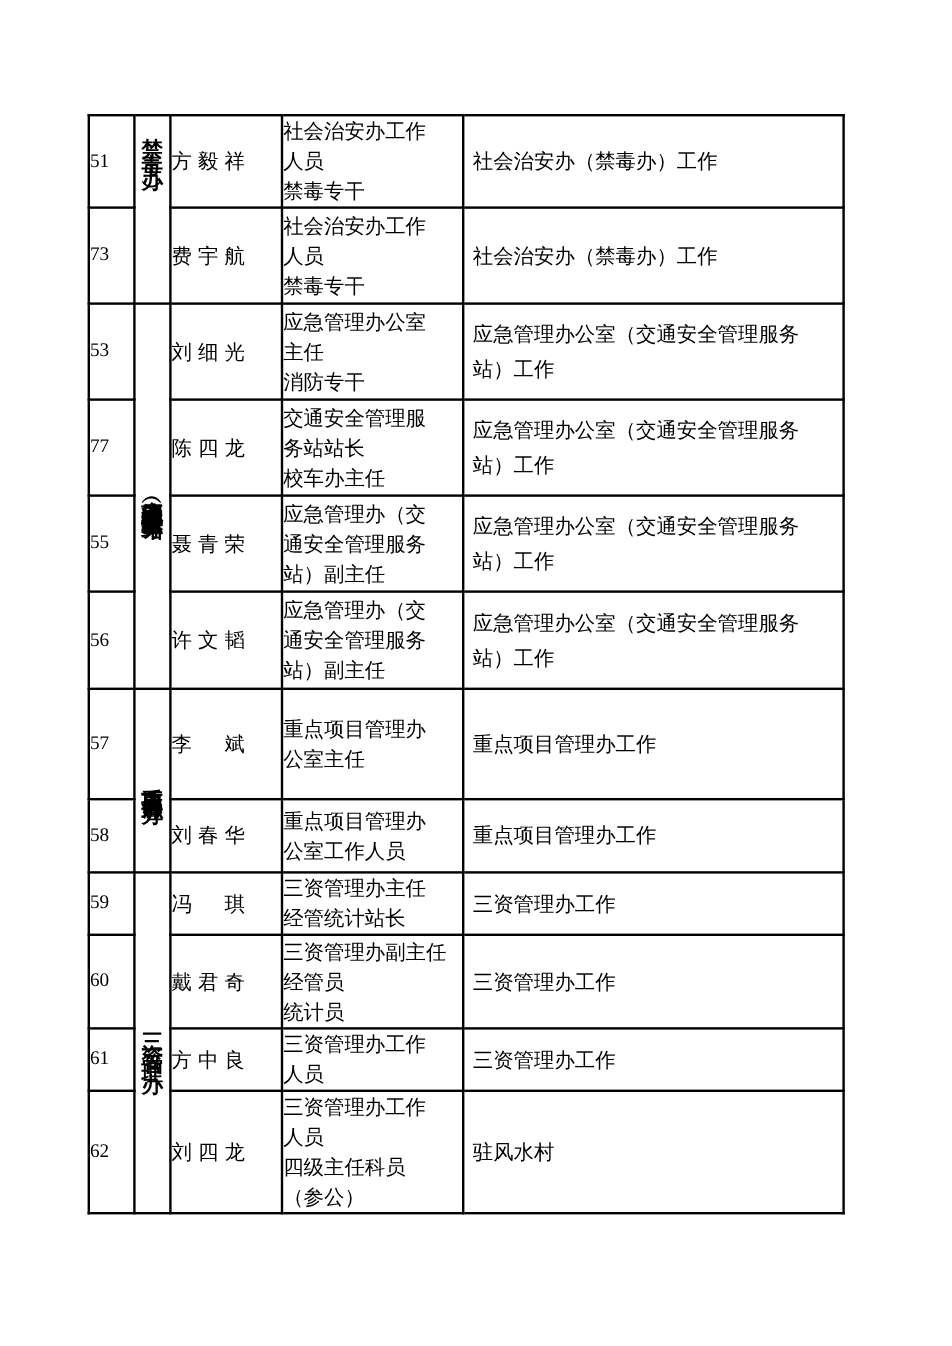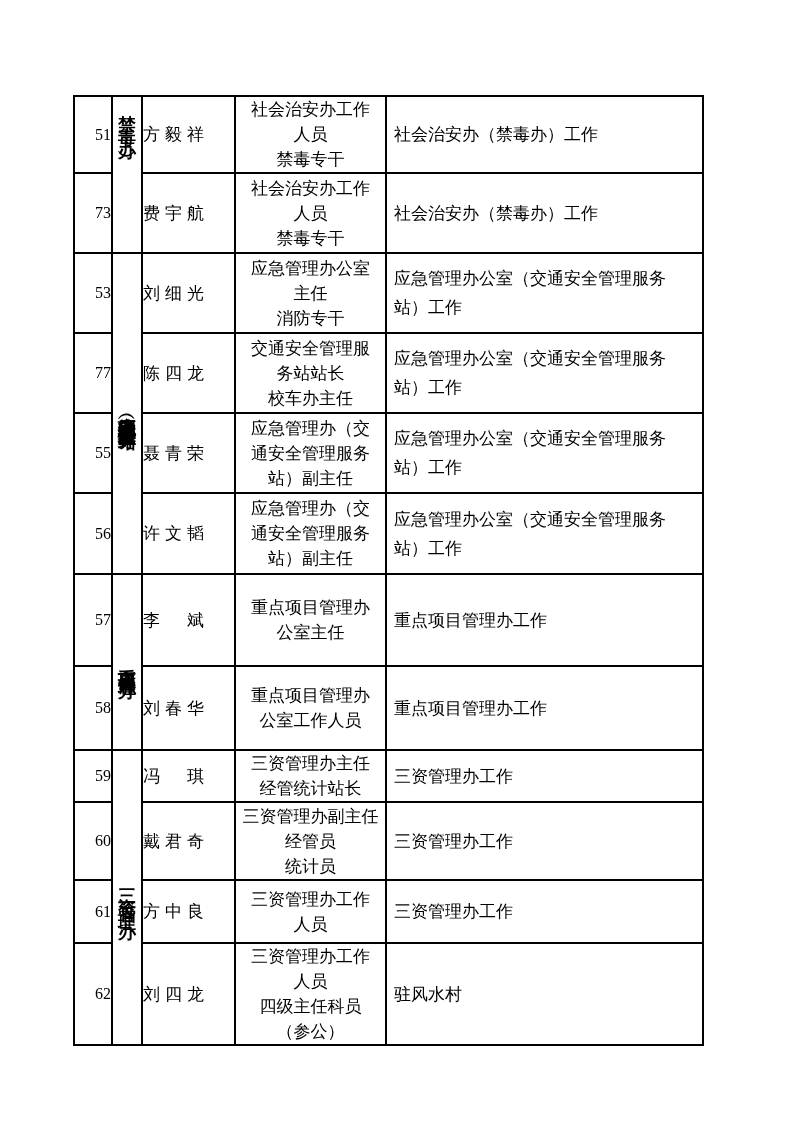--- a/index.html
+++ b/index.html
@@ -24,21 +24,21 @@
     table-layout: fixed;
     width: 629px;
   }
   td {
     border: 2px solid #000000;
     padding: 0;
     vertical-align: middle;
     overflow: hidden;
   }
   .c-no {
-    text-align: right;
+    text-align: left;
     font-size: 16px;
   }
   .c-dept {
     text-align: center;
     font-weight: bold;
     font-size: 18px;
   }
   .c-dept.top-align {
     vertical-align: top;
   }
@@ -50,21 +50,20 @@
   }
   .g0 { letter-spacing: 13px; padding-top: 3px; }
   .g1 { letter-spacing: 1px; }
   .g2 { letter-spacing: 2px; }
   .g3 { letter-spacing: 8px; }
   .c-name {
     font-size: 17px;
     letter-spacing: 5px;
   }
   .c-pos {
-    text-align: center;
     font-size: 17px;
     line-height: 25px;
     white-space: pre-line;
   }
   .c-work {
     text-align: left;
     font-size: 17px;
     line-height: 29px;
     white-space: pre-line;
     padding: 0 6px 0 7px;
@@ -138,21 +137,21 @@
 站）工作</td>
       </tr>
       <tr style="height:92px">
         <td class="c-no">57</td>
         <td class="c-dept" rowspan="2"><span class="vtext g2">重点项目管理办</span></td>
         <td class="c-name">李　斌</td>
         <td class="c-pos">重点项目管理办
 公室主任</td>
         <td class="c-work">重点项目管理办工作</td>
       </tr>
-      <tr style="height:84px">
+      <tr style="height:61px">
         <td class="c-no">58</td>
         <td class="c-name">刘春华</td>
         <td class="c-pos">重点项目管理办
 公室工作人员</td>
         <td class="c-work">重点项目管理办工作</td>
       </tr>
       <tr style="height:51px">
         <td class="c-no">59</td>
         <td class="c-dept" rowspan="4"><span class="vtext g3">三资管理办</span></td>
         <td class="c-name">冯　琪</td>
@@ -161,21 +160,21 @@
         <td class="c-work">三资管理办工作</td>
       </tr>
       <tr style="height:78px">
         <td class="c-no">60</td>
         <td class="c-name">戴君奇</td>
         <td class="c-pos">三资管理办副主任
 经管员
 统计员</td>
         <td class="c-work">三资管理办工作</td>
       </tr>
-      <tr style="height:63px">
+      <tr style="height:52px">
         <td class="c-no">61</td>
         <td class="c-name">方中良</td>
         <td class="c-pos">三资管理办工作
 人员</td>
         <td class="c-work">三资管理办工作</td>
       </tr>
       <tr style="height:97px">
         <td class="c-no">62</td>
         <td class="c-name">刘四龙</td>
         <td class="c-pos">三资管理办工作

